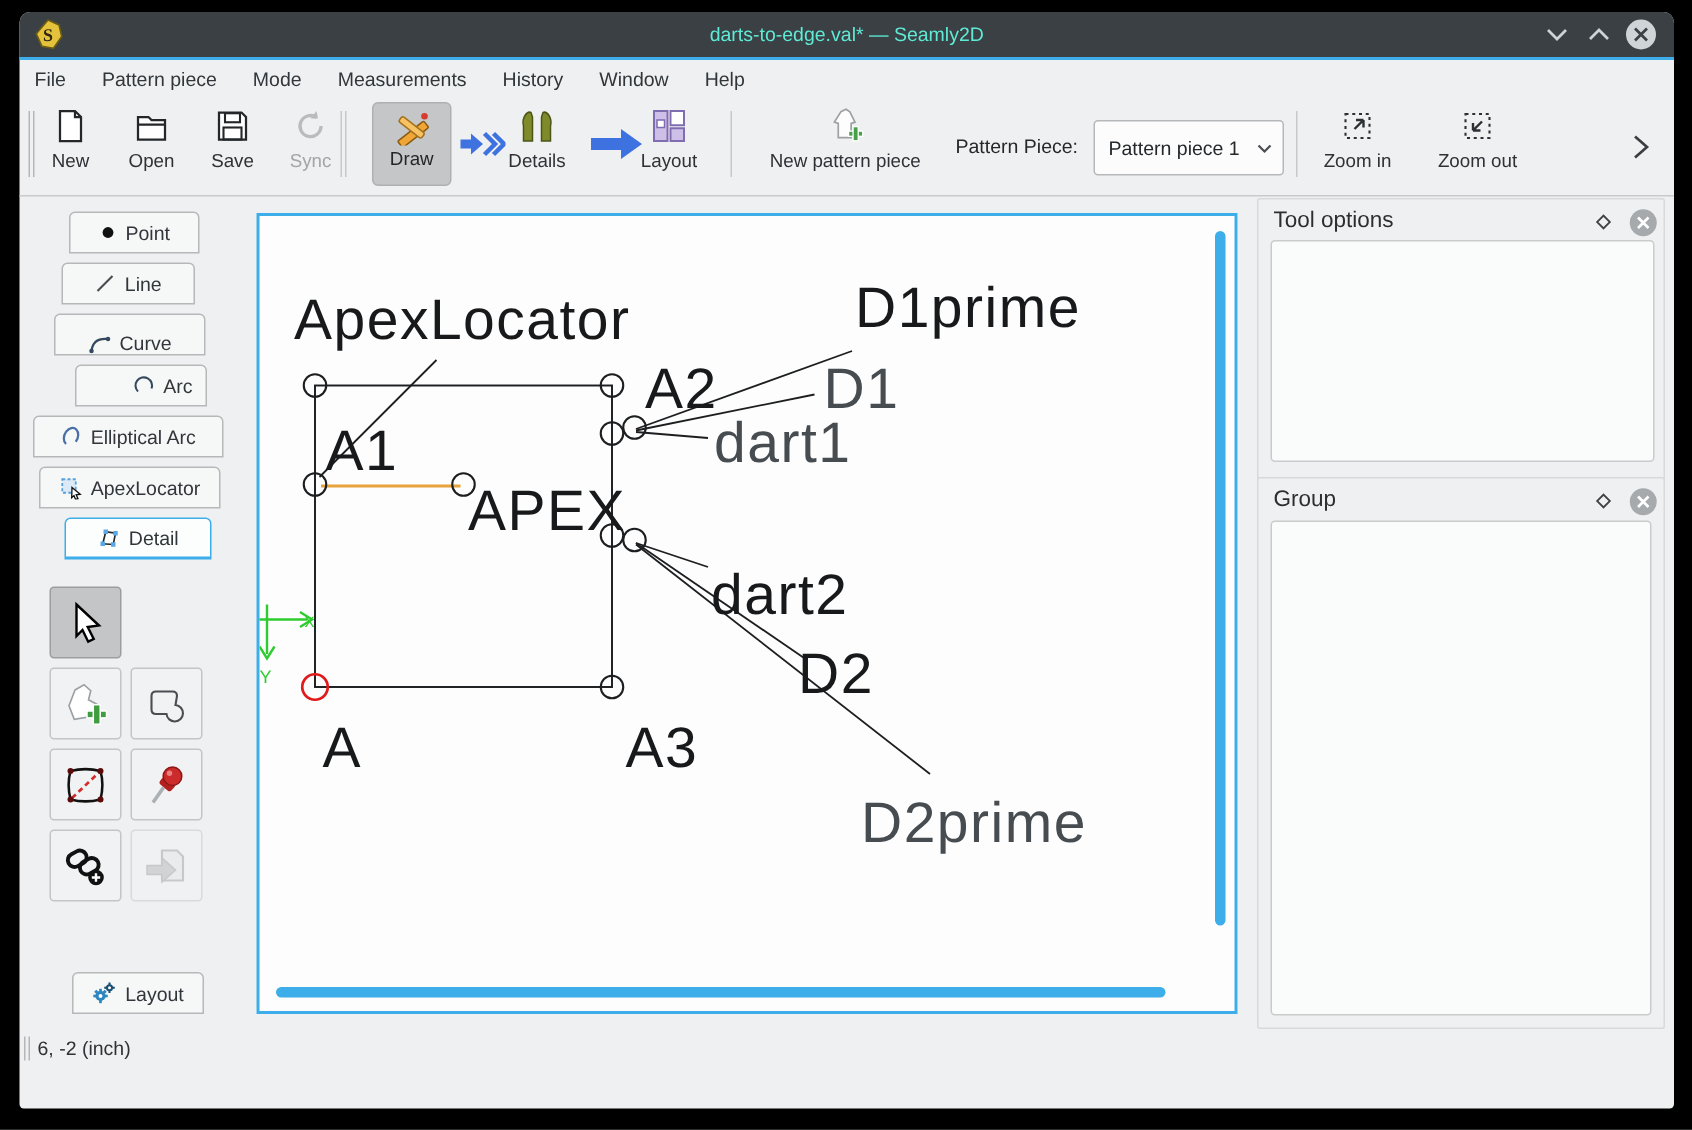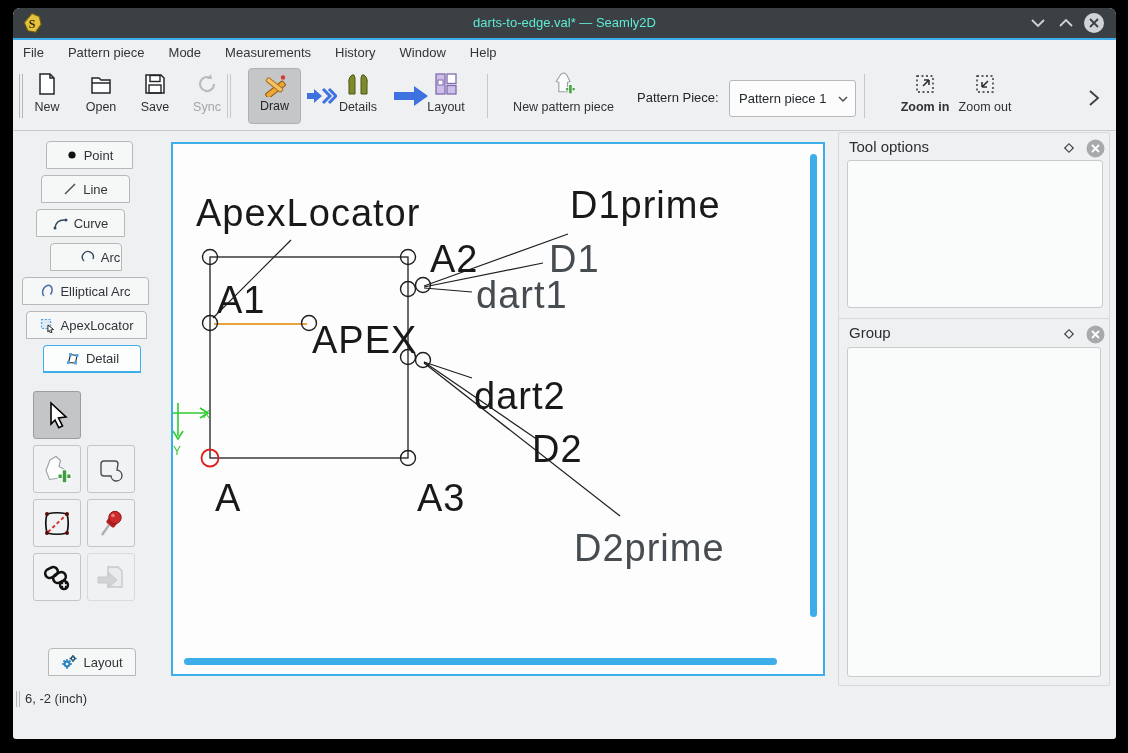--- a/index.html
+++ b/index.html
@@ -174,21 +174,21 @@
 
     <div id="pp-combo">
       <span class="val">Pattern piece 1</span>
       <svg width="12" height="8" viewBox="0 0 12 8">
         <polyline points="2,2 6,6 10,2" fill="none" stroke="#4a4e52" stroke-width="1.5"></polyline>
       </svg>
     </div>
 
     <div class="vsep" style="left:851px;"></div>
 
-    <div class="tbtn" style="left:884px;font-weight:bold;">
+    <div class="tbtn" style="left:864px;">
       <svg class="ic" viewBox="0 0 24 24">
         <rect x="4" y="4" width="16" height="16" fill="none" stroke="#2c3034" stroke-width="1.4" stroke-dasharray="2 2.5"></rect>
         <path d="M10 14 L16 8 M16 8 h-5 M16 8 v5" fill="none" stroke="#2c3034" stroke-width="1.6"></path>
       </svg>
       <span class="lb">Zoom in</span>
     </div>
 
     <div class="tbtn" style="left:944px;">
       <svg class="ic" viewBox="0 0 24 24">
         <rect x="4" y="4" width="16" height="16" fill="none" stroke="#2c3034" stroke-width="1.4" stroke-dasharray="2 2.5"></rect>
@@ -207,29 +207,29 @@
         <circle cx="7" cy="7" r="4.2" fill="#111"></circle>
       </svg>
     <span>Point</span>
   </div>
   <div class="side-tab" style="left:41px;top:175px;width:89px;">
     <svg width="14" height="14" viewBox="0 0 14 14">
         <line x1="2" y1="12" x2="12" y2="2" stroke="#4a4e52" stroke-width="1.4"></line>
       </svg>
     <span>Line</span>
   </div>
-  <div class="side-tab" style="left:36px;top:209px;width:89px;">
+  <div class="side-tab" style="left:36px;top:209px;width:101px;align-items:flex-end;">
     <svg width="15" height="14" viewBox="0 0 15 14">
       <path d="M2 12 Q3 3 13 4" fill="none" stroke="#34495e" stroke-width="1.5"></path>
       <circle cx="2" cy="12" r="1.5" fill="#34495e"></circle>
         <circle cx="13" cy="4" r="1.5" fill="#34495e"></circle>
     </svg>
     <span>Curve</span>
   </div>
-  <div class="side-tab" style="left:50px;top:243px;width:72px;padding-left:29px;">
+  <div class="side-tab" style="left:50px;top:243px;width:88px;padding-left:29px;">
     <svg width="14" height="14" viewBox="0 0 14 14">
       <path d="M3 11 A5.5 5.5 0 1 1 12 9" fill="none" stroke="#34495e" stroke-width="1.4"></path>
     </svg>
     <span>Arc</span>
   </div>
   <div class="side-tab" style="left:22px;top:277px;width:127px;">
     <svg width="14" height="14" viewBox="0 0 14 14">
       <path d="M4 12 A4.5 6 25 1 1 10.5 10.5" fill="none" stroke="#4a6fa5" stroke-width="1.5"></path>
     </svg>
     <span>Elliptical Arc</span>

